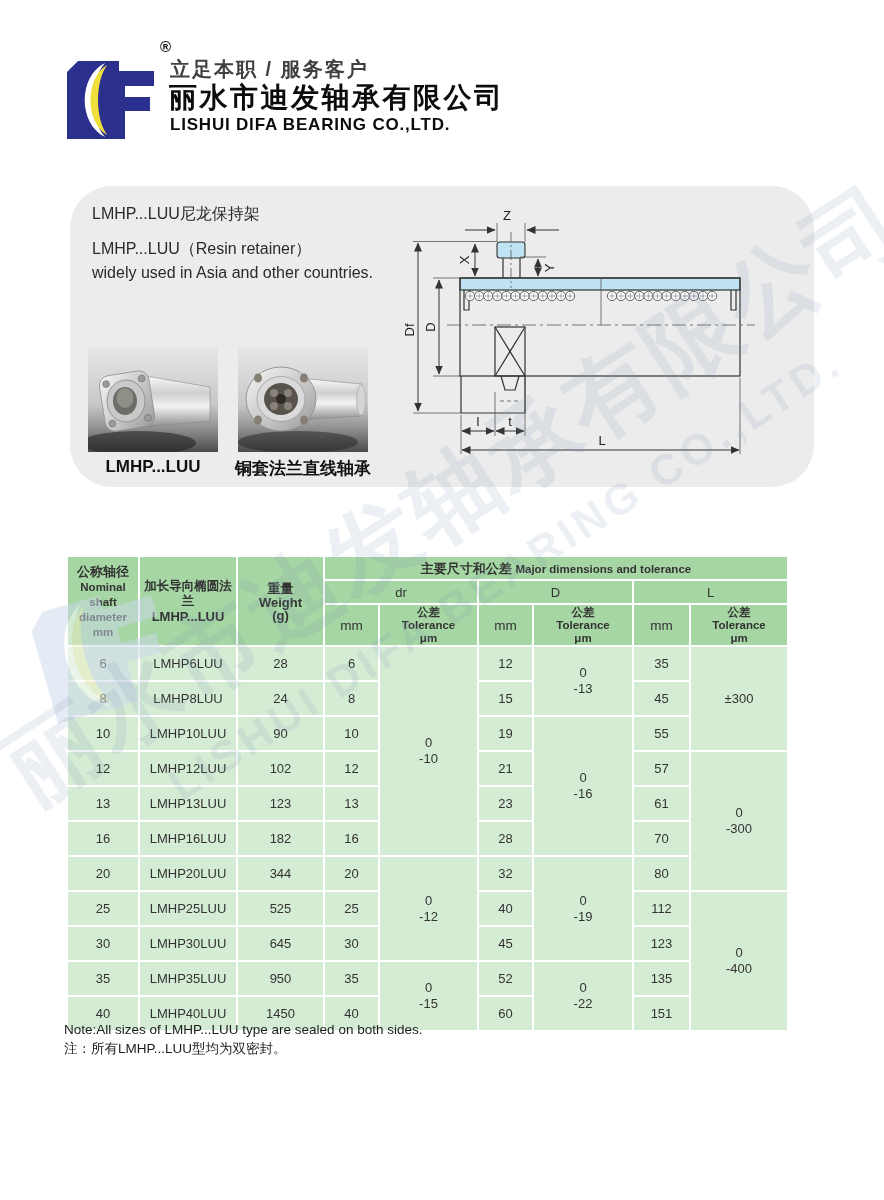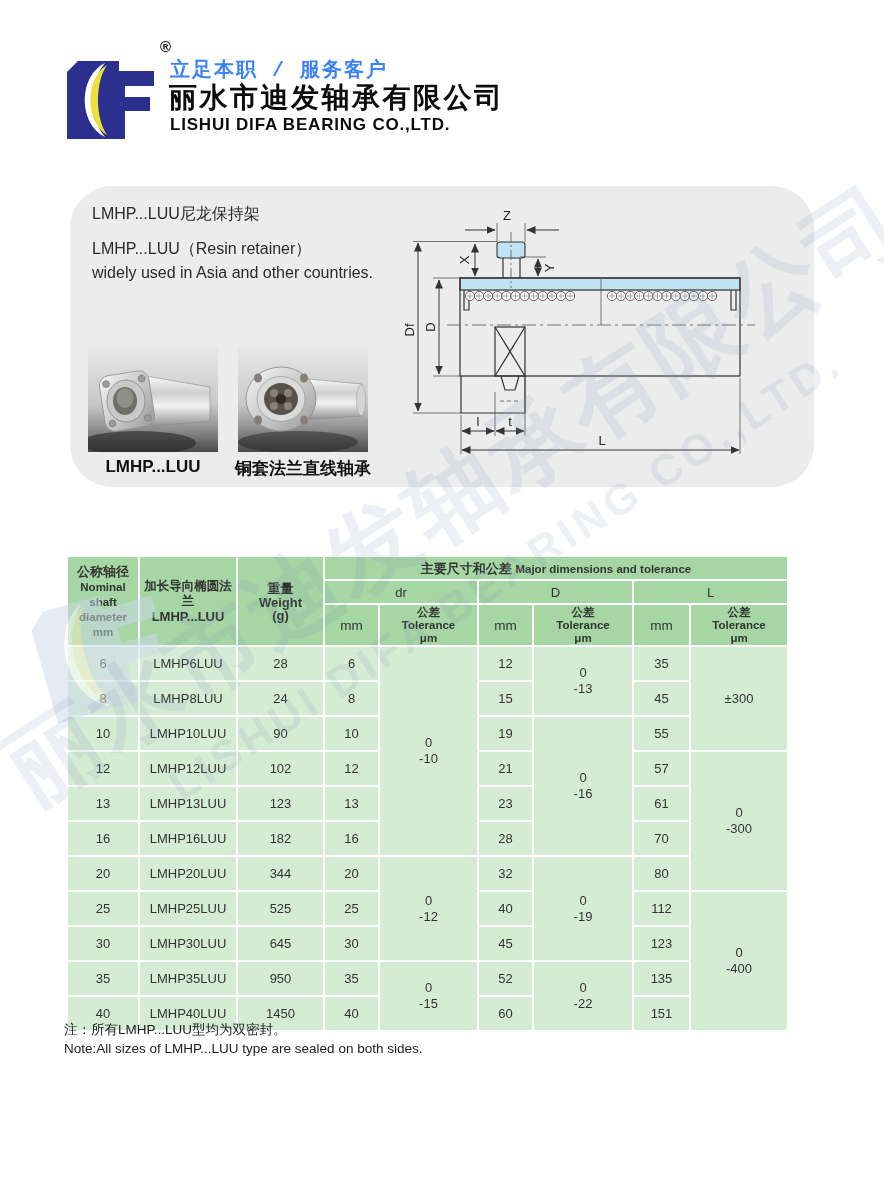--- a/index.html
+++ b/index.html
@@ -54,21 +54,21 @@
 
 <div class="page">
 
   <svg class="brand-logo" viewBox="0 0 92 80" aria-hidden="true">
     <path d="M14,1 H55 V79 H3 V12 Z" fill="#2b2f8e"></path>
     <path d="M41,3 C14,16 14,64 41,77 C26,60 26,20 41,3 Z" fill="#ffffff"></path>
     <path d="M43,5 C21,18 21,62 43,75 C31,58 31,22 43,5 Z" fill="#efdf3a"></path>
     <path d="M45,11 H90 V26 H61 V37 H86 V51 H61 V79 H45 Z" fill="#2b2f8e"></path>
   </svg>
   <div class="reg-mark">®</div>
-  <div class="slogan" style="color:#3b82f6;font-family:Liberation Mono, monospace;">立足本职 / 服务客户</div>
+  <div class="slogan" style="color:#404040;">立足本职 / 服务客户</div>
   <div class="company-cn">丽水市迪发轴承有限公司</div>
   <div class="company-en">LISHUI DIFA BEARING CO.,LTD.</div>
 
   <div class="intro-box">
     <div class="intro-text">
       <div>LMHP...LUU尼龙保持架</div>
       <div class="intro-gap"></div>
       <div>LMHP...LUU（Resin retainer）</div>
       <div>widely used in Asia and other countries.</div>
     </div>
@@ -424,22 +424,22 @@
           <td>LMHP40LUU</td>
           <td>1450</td>
           <td>40</td>
           <td>60</td>
           <td>151</td>
         </tr>
       </tbody>
   </table>
 
   <div class="notes">
+    <div>Note:All sizes of LMHP...LUU type are sealed on both sides.</div>
     <div>注：所有LMHP...LUU型均为双密封。</div>
-    <div>Note:All sizes of LMHP...LUU type are sealed on both sides.</div>
   </div>
 
   <svg class="wm-logo" viewBox="0 0 92 80" aria-hidden="true">
     <path d="M14,1 H55 V79 H3 V12 Z" fill="#cdd8ec"></path>
     <path d="M41,3 C14,16 14,64 41,77 C26,60 26,20 41,3 Z" fill="#ffffff"></path>
     <path d="M43,5 C21,18 21,62 43,75 C31,58 31,22 43,5 Z" fill="#f4efc5"></path>
     <path d="M45,11 H90 V26 H61 V37 H86 V51 H61 V79 H45 Z" fill="#cdd8ec"></path>
   </svg>
   <div class="wm">
     <div class="wm-cn">丽水市迪发轴承有限公司</div>

